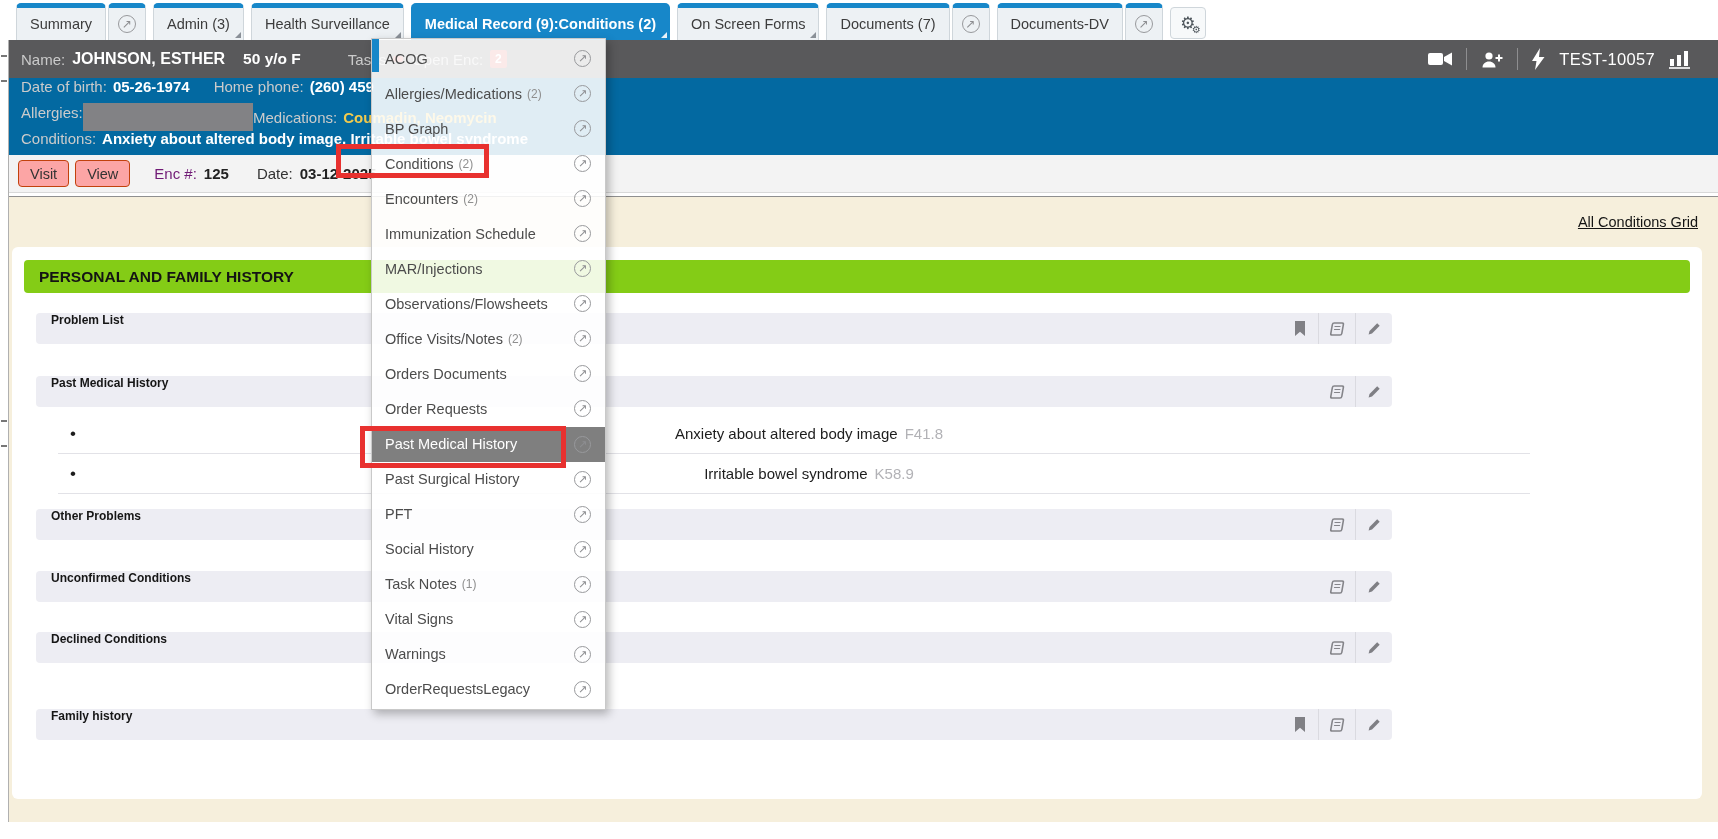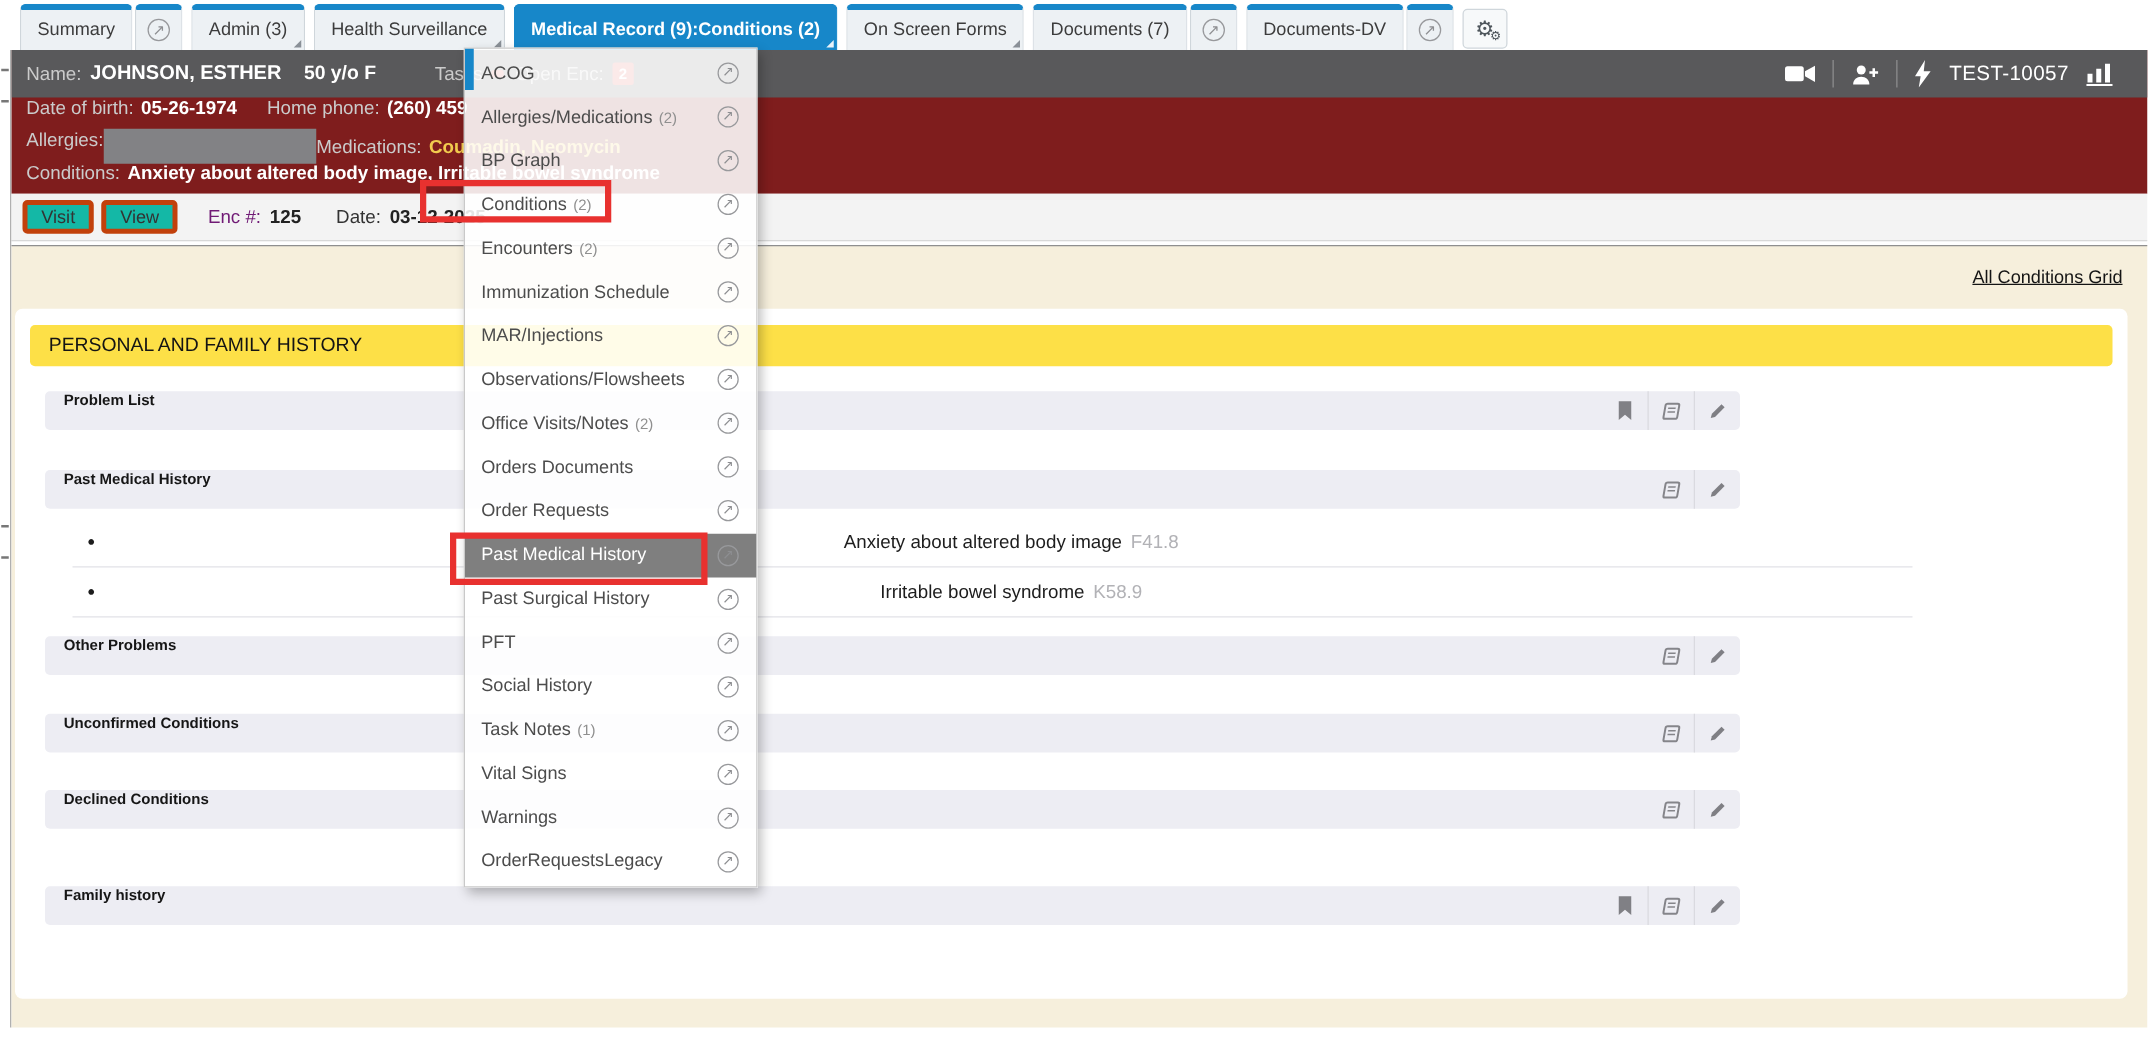--- a/index.html
+++ b/index.html
@@ -18,21 +18,21 @@
   .tab.exttab { padding:0 9px; }
   .tab.fold::after { content:""; position:absolute; right:2px; bottom:2px; border-left:6px solid transparent; border-bottom:6px solid #8a9097; }
   .tab.active.fold::after { border-bottom-color:#e8f2f9; }
   .gearbtn { position:relative; height:32px; width:36px; margin-bottom:1px; background:#f7f9fa; border:1px solid #cfd6db; border-radius:4px; display:flex; align-items:center; justify-content:center; color:#4e565c; }
   .gearbtn .g1 { font-size:17px; line-height:1; }
   .gearbtn .g2 { position:absolute; right:4px; bottom:3px; font-size:10px; line-height:1; }
 
   .circle-arrow { display:inline-block; width:18px; height:18px; border:1px solid #98999c; border-radius:50%; color:#8d8e91; font-size:12px; line-height:16px; text-align:center; flex:none; }
 
   
-  .pthdr { position:absolute; left:9px; top:40px; right:0; height:115px; background:#7f1d1d; color:#fff; z-index:4; }
+  .pthdr { position:absolute; left:9px; top:40px; right:0; height:115px; background:#0369a1; color:#fff; z-index:4; }
   .row1 { position:absolute; left:0; top:0; right:0; height:38px; background:#59595b; display:flex; align-items:center; padding-left:12px; font-size:15px; }
   .hlabel { color:#cbcbcb; }
   .hval { color:#fff; font-weight:bold; }
   .row1 .pname { font-size:16px; margin-left:7px; }
   .row1 .agesex { font-size:15.5px; margin-left:18px; }
   .row1 .tasks { margin-left:47px; }
   .badge { display:inline-block; background:#d9534f; color:#fff; font-size:12px; font-weight:bold; line-height:1; padding:3px 5px; border-radius:2px; min-width:8px; text-align:center; }
   .row1 .badge { margin-left:7px; }
   .row1 .openenc { margin-left:9px; }
   .hdr-right { position:absolute; right:26px; top:0; height:38px; display:flex; align-items:center; gap:14px; }
@@ -43,30 +43,30 @@
   .row3 { top:64px; height:26px; }
   .row4 { top:90px; height:25px; }
   .hrow .hval { margin-left:6px; }
   .row2 .phone-label { margin-left:24px; }
   .redact { position:absolute; left:74px; top:63px; width:170px; height:28px; background:#828285; }
   .meds { position:absolute; left:244px; top:0; height:26px; display:flex; align-items:center; }
   .medsval { color:#f2cb4e; font-weight:bold; margin-left:6px; }
 
   
   .visitbar { position:absolute; left:9px; top:155px; right:0; height:38px; background:#f3f3f3; border-bottom:1px solid #d8d8d8; display:flex; align-items:center; padding-left:9px; font-size:15px; color:#222; z-index:4; }
-  .vbtn { height:27px; padding:0 11px; background:#14b8a6; border:4px solid #c2410c; border-radius:4px; font-size:14.5px; color:#333; margin-right:6px; display:flex; align-items:center; }
+  .vbtn { height:27px; padding:0 11px; background:#fca5a5; border:1px solid #c2410c; border-radius:4px; font-size:14.5px; color:#333; margin-right:6px; display:flex; align-items:center; }
   .enc-label { margin-left:18px; color:#701a75; }
   .vval { font-weight:bold; margin-left:7px; }
   .date-label { margin-left:28px; color:#333; }
 
   
   .content { position:absolute; left:9px; top:196px; right:0; height:626px; background:#f6efdc; border-top:1px solid #8f8f8f; z-index:3; }
   .grid-link { position:absolute; top:17px; right:20px; font-size:14.5px; color:#141414; text-decoration:underline; }
   .card { position:absolute; left:3px; top:50px; width:1690px; height:552px; background:#fff; border-radius:6px; }
-  .pagebar { position:absolute; left:12px; top:13px; width:1666px; height:33px; background:#fde047; border-radius:4px; display:flex; align-items:center; padding-left:15px; font-size:15.5px; font-weight:normal; color:#141414; }
+  .pagebar { position:absolute; left:12px; top:13px; width:1666px; height:33px; background:#84cc16; border-radius:4px; display:flex; align-items:center; padding-left:15px; font-size:15.5px; font-weight:bold; color:#141414; }
   .secbar { position:absolute; left:24px; width:1356px; height:31px; background:#ededf3; border-radius:4px; display:flex; align-items:flex-start; padding-left:15px; font-size:12px; font-weight:bold; color:#161616; }
   .sec-pl { top:66px; } .sec-pmh { top:129px; } .sec-op { top:262px; }
   .sec-uc { top:324px; } .sec-dc { top:385px; } .sec-fh { top:462px; }
   .bar-icons { position:absolute; right:0; top:0; height:100%; display:flex; }
   .ibox { width:37px; display:flex; align-items:center; justify-content:center; }
   .ibox + .ibox { border-left:1px solid #dadae0; }
   .clist { position:absolute; left:46px; width:1472px; list-style:none; }
   .list-pmh { top:167px; } .list-fh { top:486px; }
   .clist li { position:relative; height:40px; line-height:40px; border-bottom:1px solid #e2e2e7; padding-left:30px; font-size:15px; color:#1d1d1d;text-align:center; }
   .clist li::before { content:"\2022"; position:absolute; left:12px; font-size:17px; color:#1d1d1d; }

